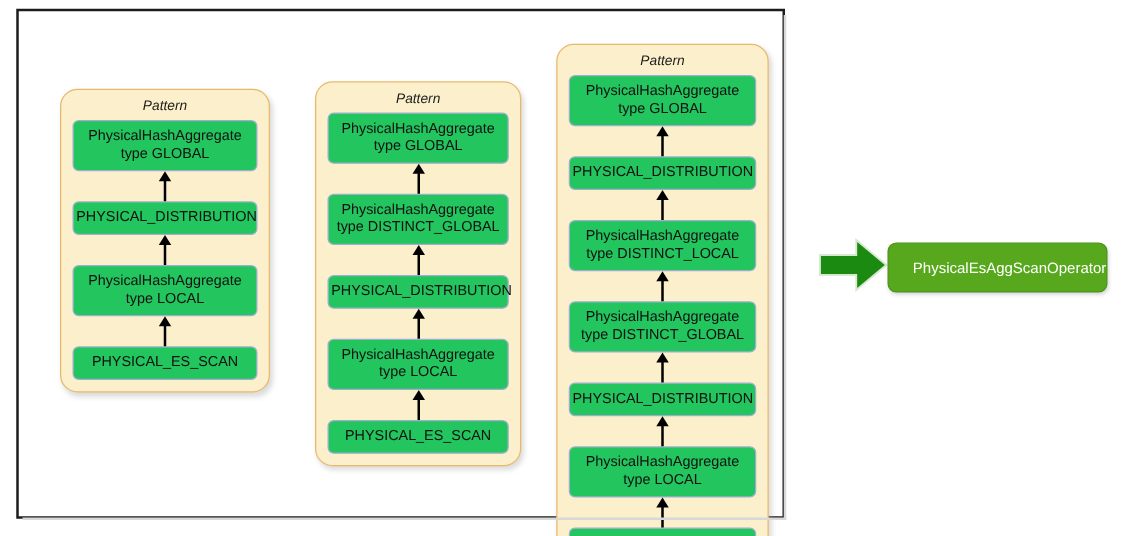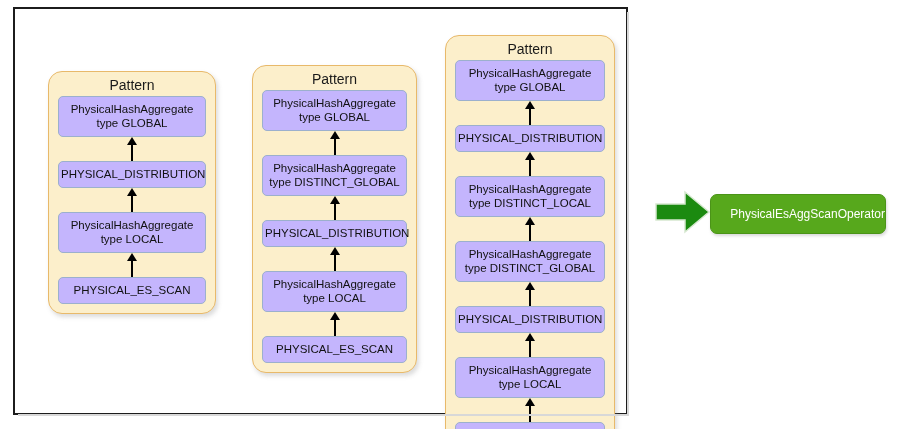--- a/index.html
+++ b/index.html
@@ -44,40 +44,41 @@
     background: #fcefcb;
     border: 1px solid #e8b96a;
     border-radius: 14px;
     box-sizing: border-box;
     box-shadow: 2px 3px 4px rgba(140,140,140,0.30);
     display: flex;
     flex-direction: column;
     align-items: center;
   }
   .pattern-title {
-    font-size: 14px;
+    font-size: 11px;
     color: #1a1a1a;
     margin-top: 6px;
     margin-bottom: 4px;
     line-height: 14px;
     white-space: nowrap;
+    font-style: italic;
   }
   .nodes {
     display: flex;
     flex-direction: column-reverse; 
     align-items: center;
     width: 100%;
     padding: 0 9px 9px 9px;
     box-sizing: border-box;
   }
 
   
   .node {
     width: 100%;
-    background: #c4b5fd;
+    background: #22c55e;
     border: 1px solid #9cb0cd;
     border-radius: 5px;
     box-sizing: border-box;
     text-align: center;
     font-size: 11.5px;
     line-height: 14px;
     color: #111111;
     padding: 5px 2px 6px 2px;
     white-space: pre-line;
   }

